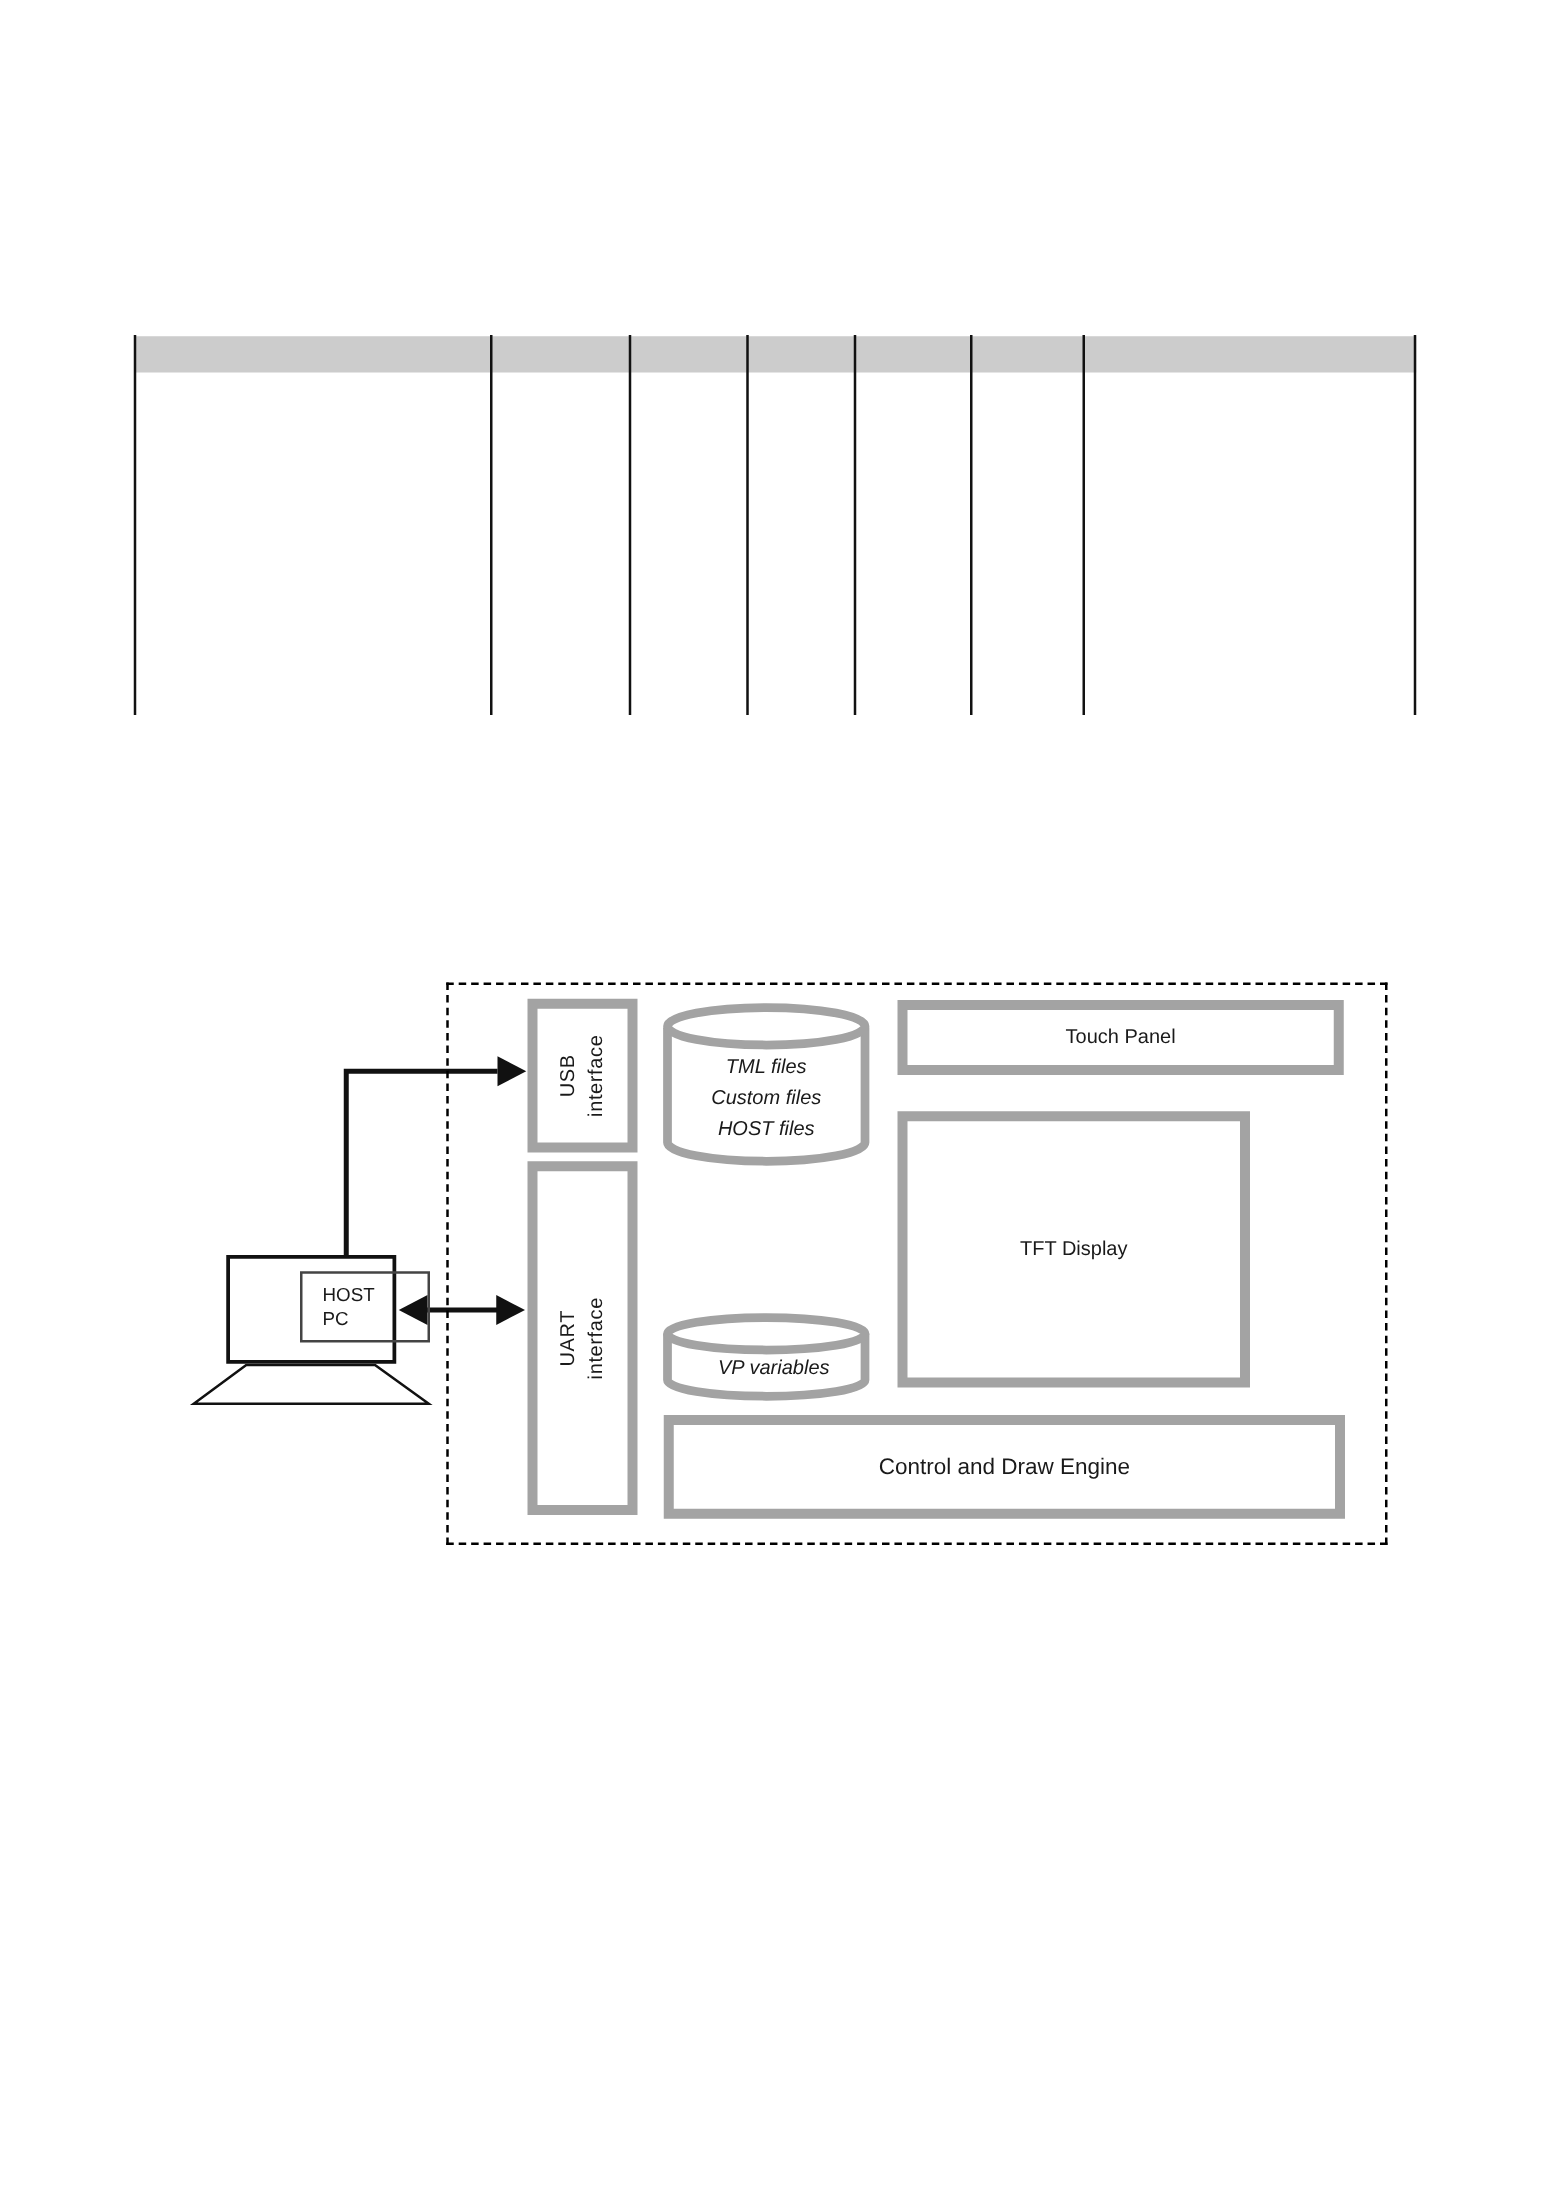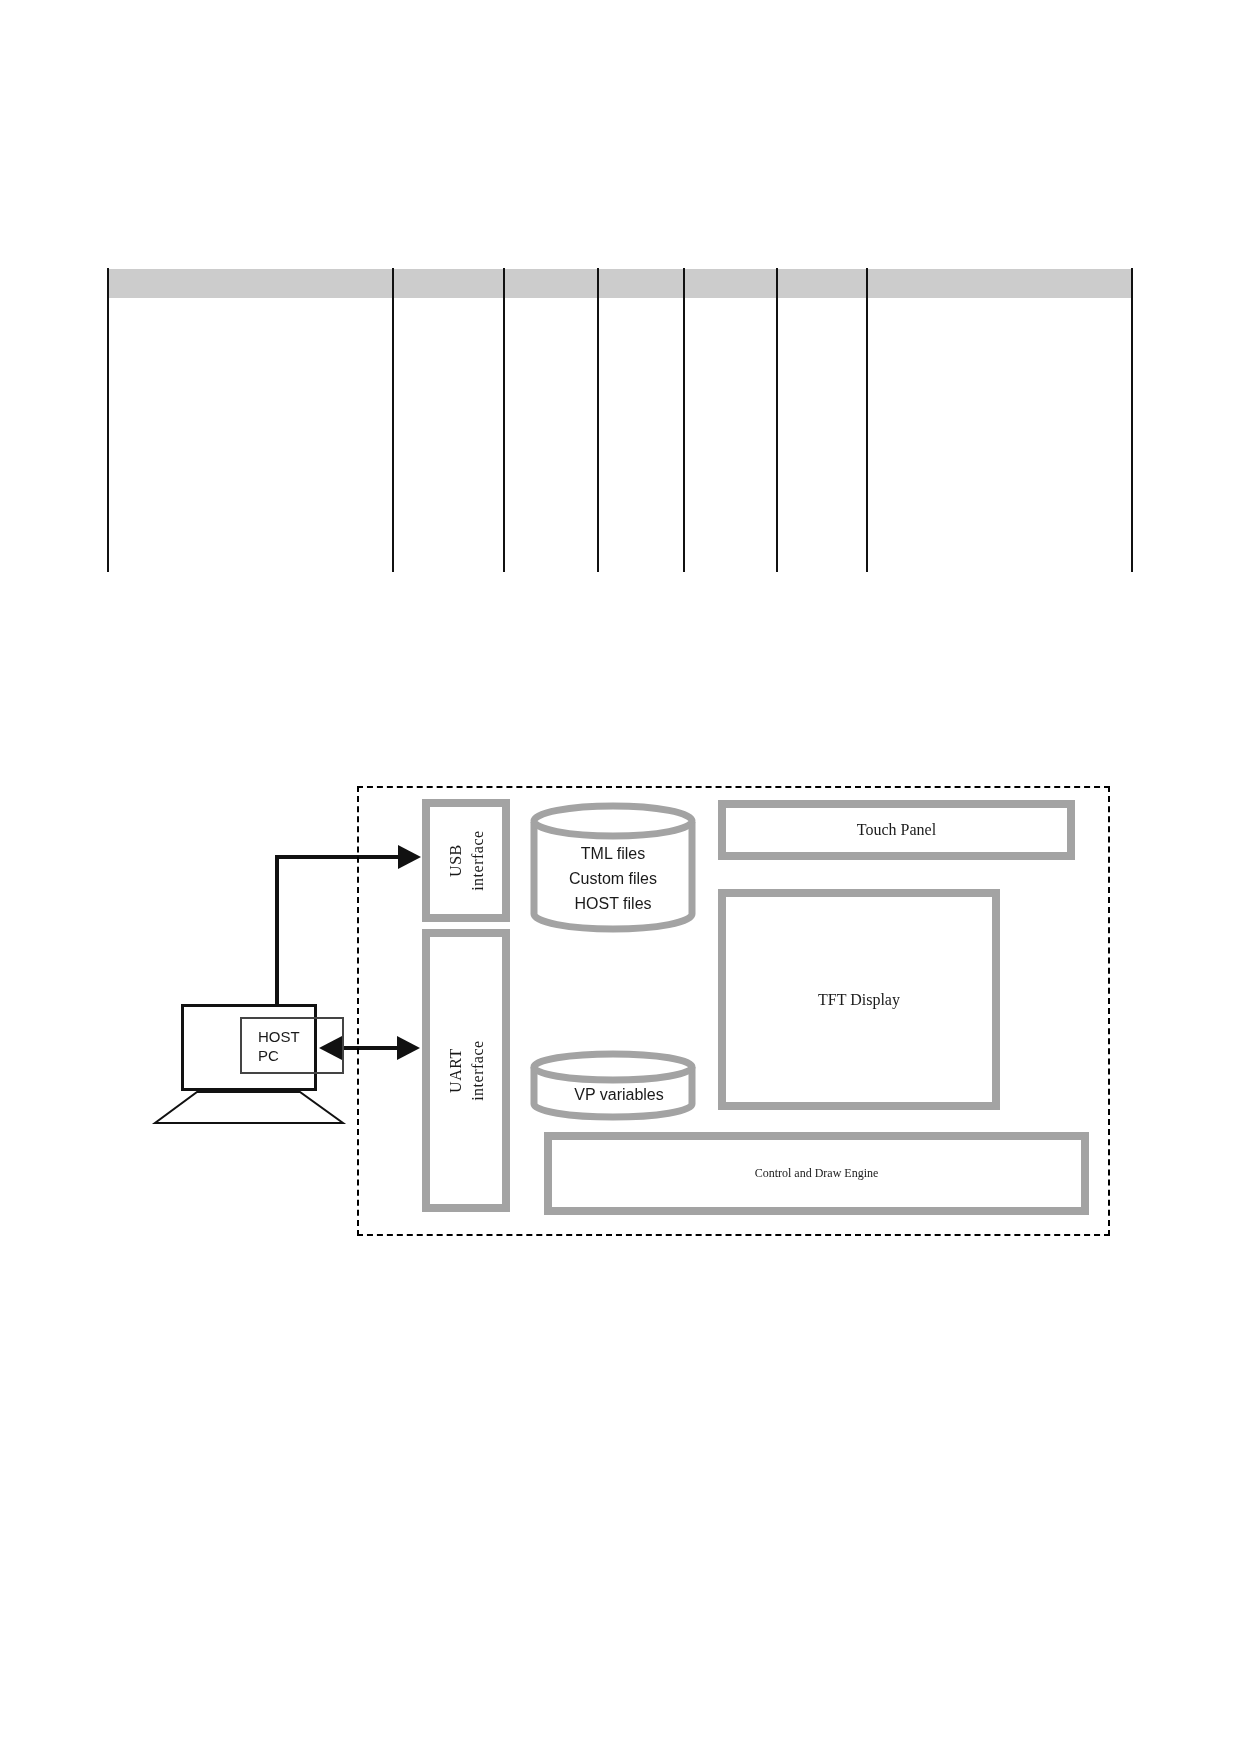--- a/index.html
+++ b/index.html
@@ -12,29 +12,29 @@
   .tbl-head { position:absolute; left:1px; top:1px; width:1025px; height:29px; background:#cccccc; }
   .vline { position:absolute; top:0; width:2px; height:304px; background:#111111; }
   
   .dashed {
     position:absolute; left:357px; top:786px; width:753px; height:450px;
     border:2px dashed #000; box-sizing:border-box;
   }
   .gbox {
     position:absolute; box-sizing:border-box; background:#fff;
     border:8px solid #a3a3a3; display:flex; align-items:center; justify-content:center;
-    font-size:16px; color:#1a1a1a;font-family:Liberation Serif, serif;
+    font-size:16px; color:#1a1a1a;
   }
   .usb  { left:63px;  top:11px;  width:88px;  height:123px; }
   .uart { left:63px;  top:141px; width:88px;  height:283px; }
   .touch  { left:359px; top:12px;  width:357px; height:60px; }
   .tft    { left:359px; top:101px; width:282px; height:221px; }
-  .engine { left:185px; top:344px; width:545px; height:83px; font-size:12px; }
+  .engine { left:172px; top:344px; width:545px; height:83px; font-size:18px; }
   .vtext { transform:rotate(-90deg); text-align:center; line-height:1.35; letter-spacing:0.5px; white-space:nowrap; }
-  .cyl { position:absolute; width:166px; }
+  .cyl { position:absolute; width:166px;font-style:italic; }
   .cyl1 { left:171px; top:14px;  height:135px; }
   .cyl2 { left:171px; top:144px; height:105px; }
   .cyl3 { left:171px; top:262px; height:74px; }
   .cyl svg { position:absolute; left:0; top:0; }
   .cyl-label {
     position:absolute; left:0; top:0; right:0; bottom:0; box-sizing:border-box;
     display:flex; flex-direction:column; align-items:center; justify-content:center;
     padding-top:18px; text-align:center; font-size:16px; line-height:25px;
   }
   .cyl3 .cyl-label { padding-top:14px;padding-left:12px; }

